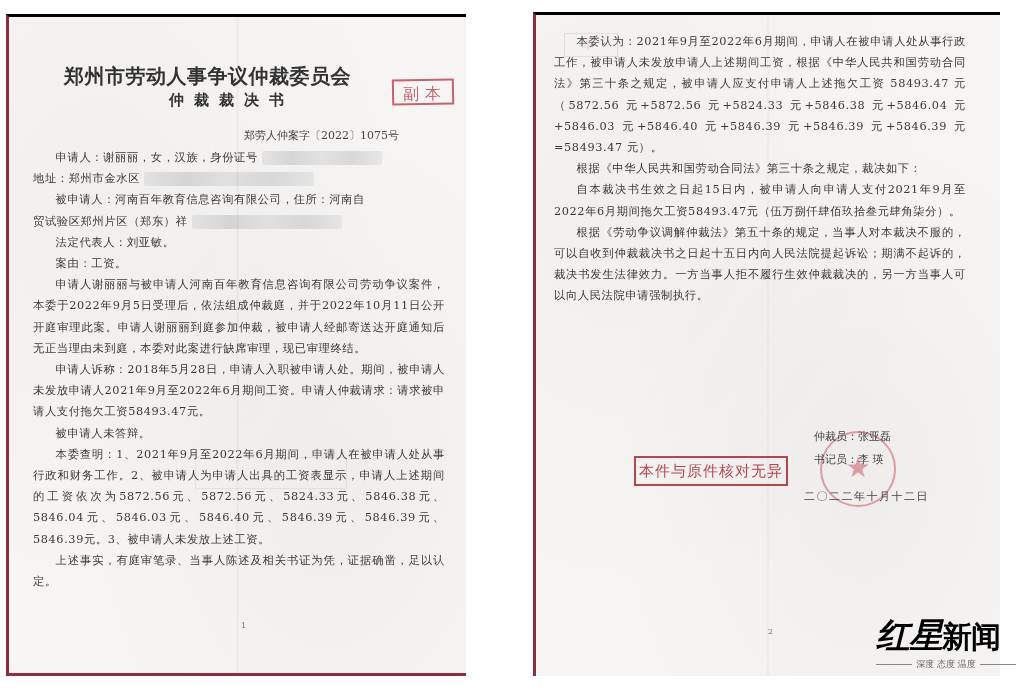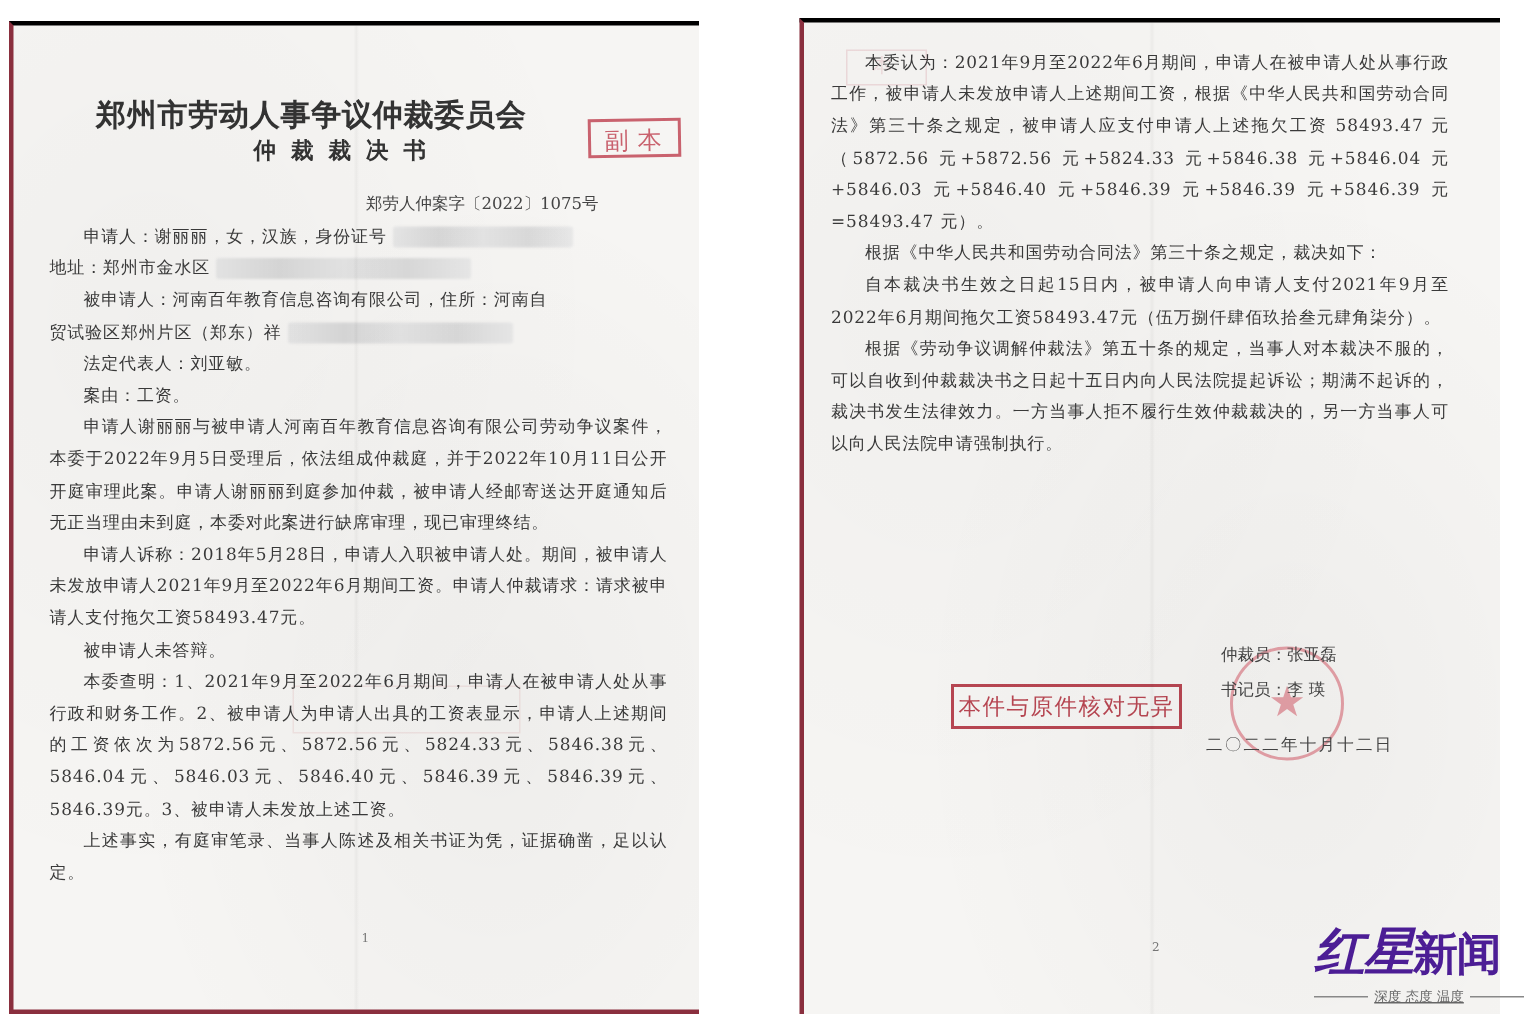--- a/index.html
+++ b/index.html
@@ -126,29 +126,29 @@
       font-size: 15px; line-height: 26px; text-align: center;
       box-sizing: border-box;
       letter-spacing: 1px;
     }
     .watermark {
       position: absolute; left: 876px; top: 616px;
       width: 140px; height: 64px;
     }
     .wm-logo {
       font-family: "DejaVu Sans", "Liberation Sans", sans-serif;
-      color: #4c1d95; font-weight: bold;
+      color: #000000; font-weight: bold;
       font-size: 30px; line-height: 38px; white-space: nowrap;
       letter-spacing: -1px;
     }
     .wm-logo .big { font-size: 34px; font-style: italic; }
     .wm-slogan {
       display: flex; align-items: center; gap: 4px;
       font-family: "DejaVu Sans", "Liberation Sans", sans-serif;
-      font-size: 9px; color: #666; margin-top: 2px; text-decoration: underline;
+      font-size: 9px; color: #666; margin-top: 2px;
     }
     .wm-slogan .line { flex: 1; height: 1px; background: #888; }
   </style>
 </head>
 <body>
 
 <div class="page" id="page1">
   <div class="org-title">郑州市劳动人事争议仲裁委员会</div>
   <div class="doc-title">仲裁裁决书</div>
   <div class="stamp-copy">副本</div>

